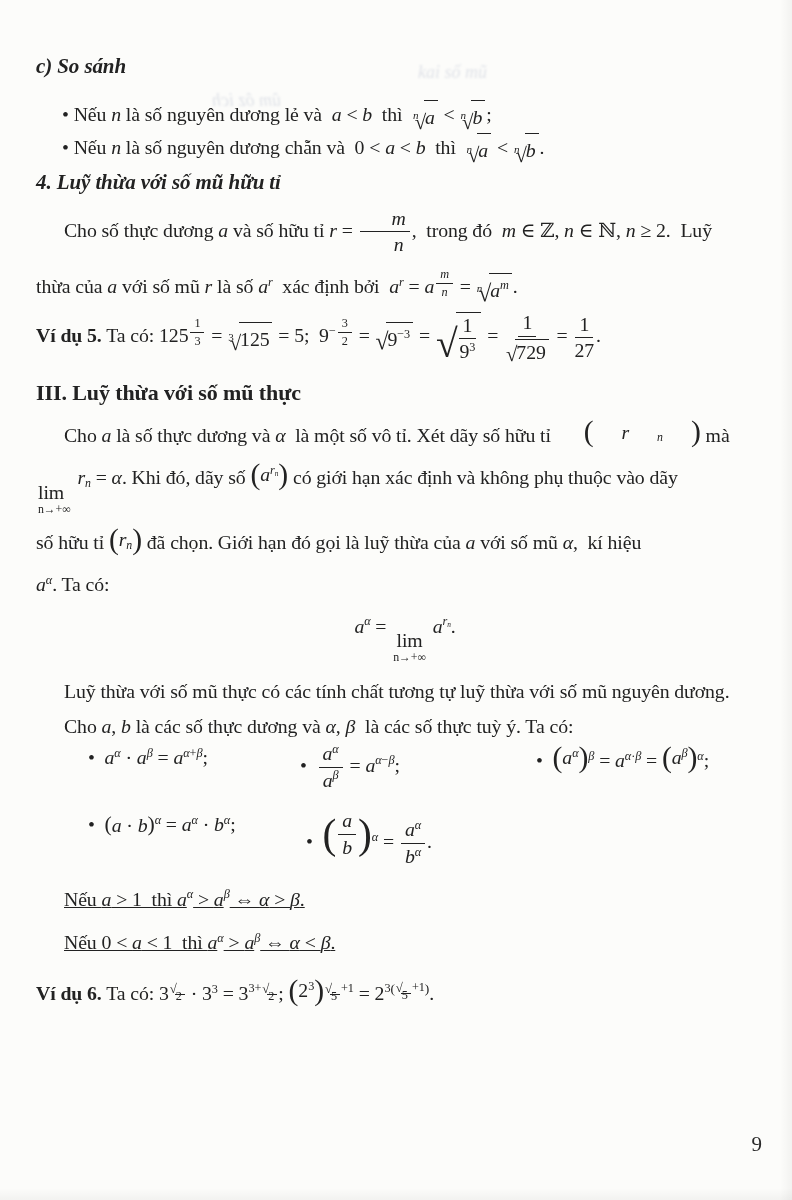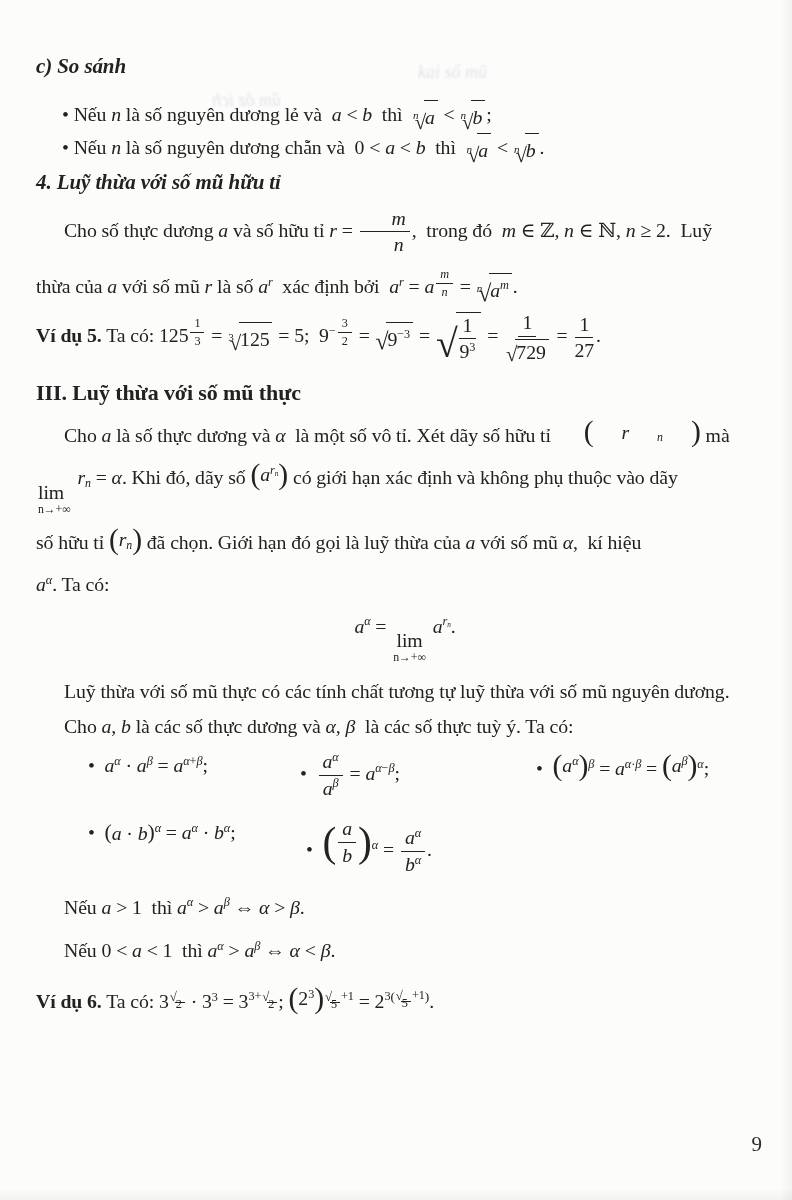--- a/index.html
+++ b/index.html
@@ -18,37 +18,37 @@
   .ghost { position:absolute; font-size:18px; color:#7b87a8; opacity:0.22;
     filter:blur(1.2px); font-style:italic; white-space:pre; }
 
   .content { position:absolute; left:36px; top:50px; width:738px;
     font-size:19.8px; line-height:1.55; letter-spacing:-0.1px; }
 
   .line { white-space:pre-wrap; }
   .h-bi { font-weight:bold; font-style:italic; font-size:21px; }
   .h-b  { font-weight:bold; font-size:22px; }
   .bullet { padding-left:26px; }
-  .ind  { padding-left:28px; }
+  .ind  { padding-left:28px;text-decoration:underline; }
   .pind { text-indent:28px; }
   .center { text-align:center; }
   .example {}
 
   .row { display:flex; padding-left:52px; align-items:flex-start; }
   .row3 .col:nth-child(1){ width:212px; }
   .row3 .col:nth-child(2){ width:236px; }
   .row3 .col:nth-child(3){ flex:1; }
   .row2 .col:nth-child(1){ width:218px; }
 
   
   .l1{margin-bottom:16px} .l2{} .l3{}
   .l4{margin-bottom:8px}  .l5{margin-bottom:10px} .l6{margin-bottom:6px}
   .l7{margin-bottom:12px} .l8{margin-bottom:6px}  .l9{margin-bottom:9px}
   .l10{margin-bottom:9px} .l11{margin-bottom:11px}.l12{margin-bottom:11px}
-  .l13{margin-bottom:12px}.l14{margin-bottom:5px} .l15{margin-bottom:8px}
+  .l13{margin-bottom:12px}.l14{margin-bottom:5px} .l15{}
   .l16{margin-bottom:17px}.l17{margin-bottom:15px}.l18{margin-bottom:13px}
   .l19{margin-bottom:17px}.l20{margin-bottom:0}
 
   .it { font-style:italic; }
   .bd { font-weight:bold;margin-top:20px; }
   .tk {}
 
   .sp { font-size:0.62em; vertical-align:0.6em; line-height:0; display:inline-block; }
   .sb { font-size:0.6em;  vertical-align:-0.25em; line-height:0; display:inline-block; }
 

